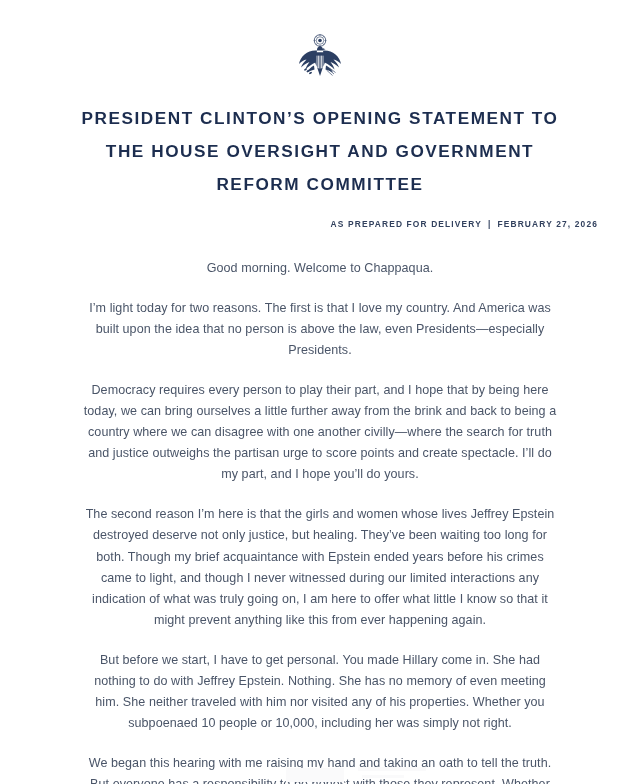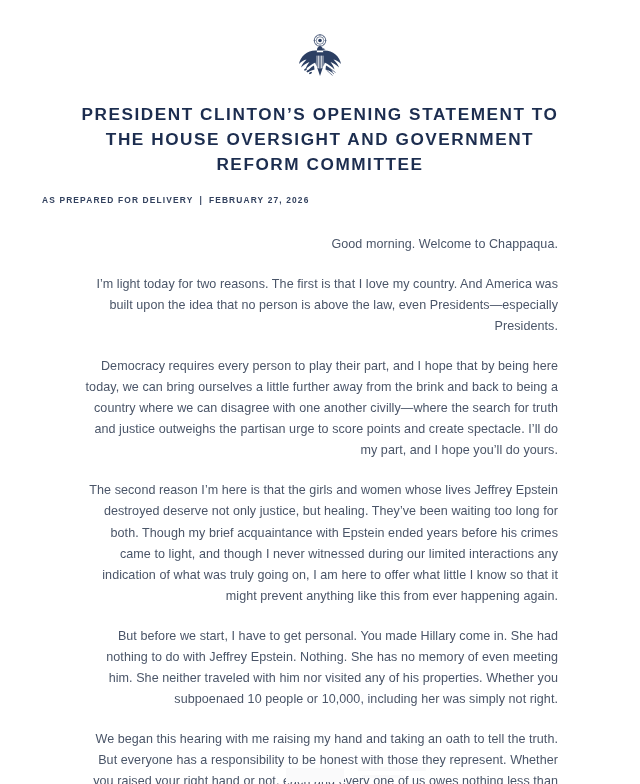--- a/index.html
+++ b/index.html
@@ -39,28 +39,28 @@
     margin-top: 18px;
     padding: 0 62px;
     text-align: center;
   }
   .doc-title {
     font-family: "Liberation Sans", sans-serif;
     font-size: 17.2px;
     font-weight: bold;
     color: #1c2d4f;
     letter-spacing: 1.55px;
-    line-height: 25px;
+    line-height: 33px;
     margin: 14px;
     text-transform: uppercase;
   }
 
   .subtitle-block {
     margin-top: 16px;
-    text-align: left;
+    text-align: right;
     padding: 0 42px;
   }
   .subtitle-line {
     font-family: "Liberation Sans", sans-serif;
     font-size: 8.4px;
     font-weight: bold;
     color: #32415e;
     letter-spacing: 1.15px;
     line-height: 14.5px;
     text-transform: uppercase;
@@ -75,21 +75,21 @@
   .body-block {
     margin-top: 26px;
     padding: 0 82px 0 82px;
   }
   .para {
     font-family: "Liberation Sans", sans-serif;
     font-size: 12.55px;
     line-height: 21.1px;
     color: #4a5568;
     margin: 0 0 19px 0;
-    text-align: right;
+    text-align: center;
     letter-spacing: 0.005em;
   }
   .para:last-child {
     margin-bottom: 0;
   }
 
   
   .page-bleed {
     position: absolute;
     left: 0;

